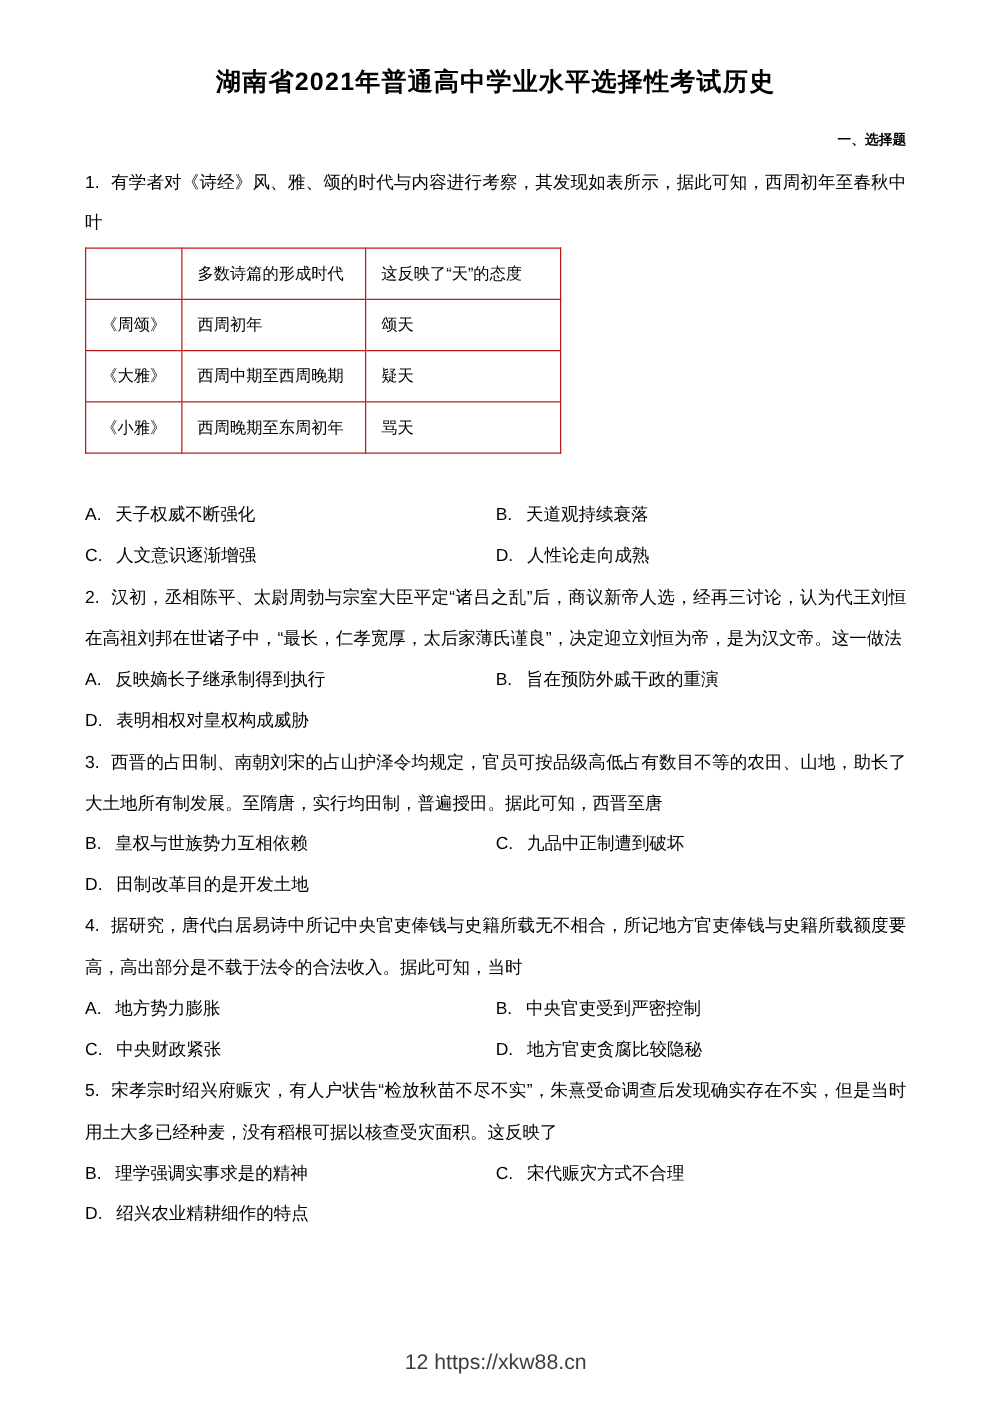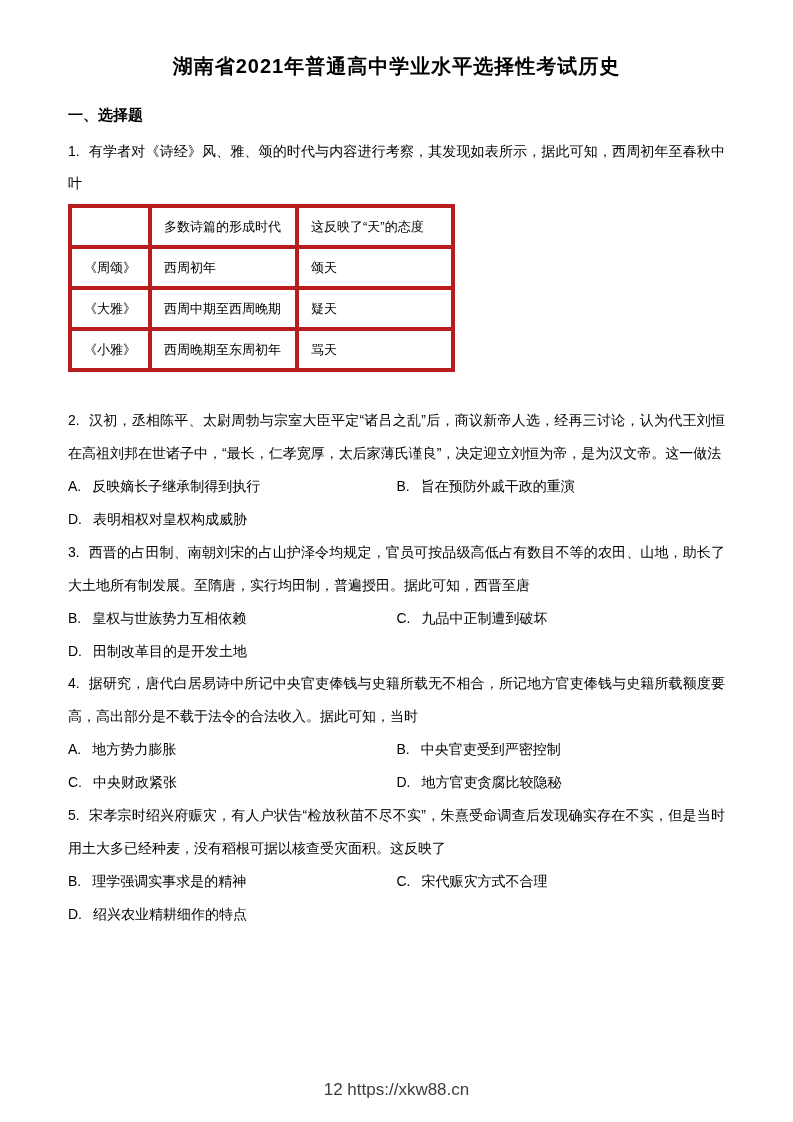--- a/index.html
+++ b/index.html
@@ -18,38 +18,39 @@
   }
   .title {
     text-align:center;
     font-size:20px;
     font-weight:bold;
     line-height:1.4;
     margin-bottom:24px;
     letter-spacing:1px;
   }
   .section {
-    font-size:15px;
+    font-size:11px;
     font-weight:bold;
     line-height:1.5;
     margin-bottom:8px;
+    text-align:right;
   }
   .question { margin:0; }
   .stem {
     font-size:14px;
     line-height:2.35;
     text-align:justify;
   }
   .q-num { margin-right:9px; }
   .q-table {
     border-collapse:collapse;
     margin:4px 0 32px 0;
   }
   .q-table td {
-    border:4px solid #b91c1c;
+    border:1px solid #b91c1c;
     font-size:13px;
     font-weight:normal;
     text-align:left;
     vertical-align:middle;
     padding:0 12px;
     height:41px;
     line-height:1.4;
     white-space:nowrap;
   }
   .q-table .c1 { width:70px; }
@@ -99,20 +100,26 @@
         <td class="c2">西周中期至西周晚期</td>
         <td class="c3">疑天</td>
       </tr>
       <tr>
         <td class="c1">《小雅》</td>
         <td class="c2">西周晚期至东周初年</td>
         <td class="c3">骂天</td>
       </tr>
     </tbody>
       </table>
+    <div class="options">
+      <div class="option"><span class="opt-label">A.</span><span>天子权威不断强化</span></div>
+      <div class="option"><span class="opt-label">B.</span><span>天道观持续衰落</span></div>
+      <div class="option"><span class="opt-label">C.</span><span>人文意识逐渐增强</span></div>
+      <div class="option"><span class="opt-label">D.</span><span>人性论走向成熟</span></div>
+    </div>
   </div>
 
   <div class="question">
     <p class="stem"><span class="q-num">2.</span><span>汉初，丞相陈平、太尉周勃与宗室大臣平定“诸吕之乱”后，商议新帝人选，经再三讨论，认为代王刘恒在高祖刘邦在世诸子中，“最长，仁孝宽厚，太后家薄氏谨良”，决定迎立刘恒为帝，是为汉文帝。这一做法</span></p>
     <div class="options">
       <div class="option"><span class="opt-label">A.</span><span>反映嫡长子继承制得到执行</span></div>
       <div class="option"><span class="opt-label">B.</span><span>旨在预防外戚干政的重演</span></div>
       <div class="option"><span class="opt-label">D.</span><span>表明相权对皇权构成威胁</span></div>
     </div>
   </div>

